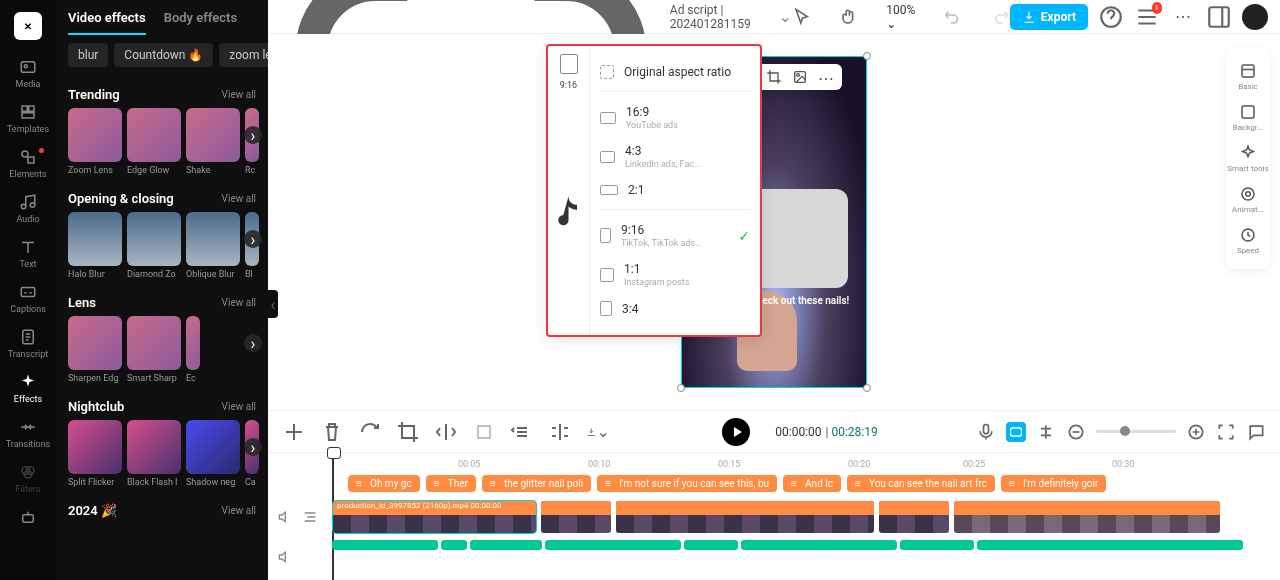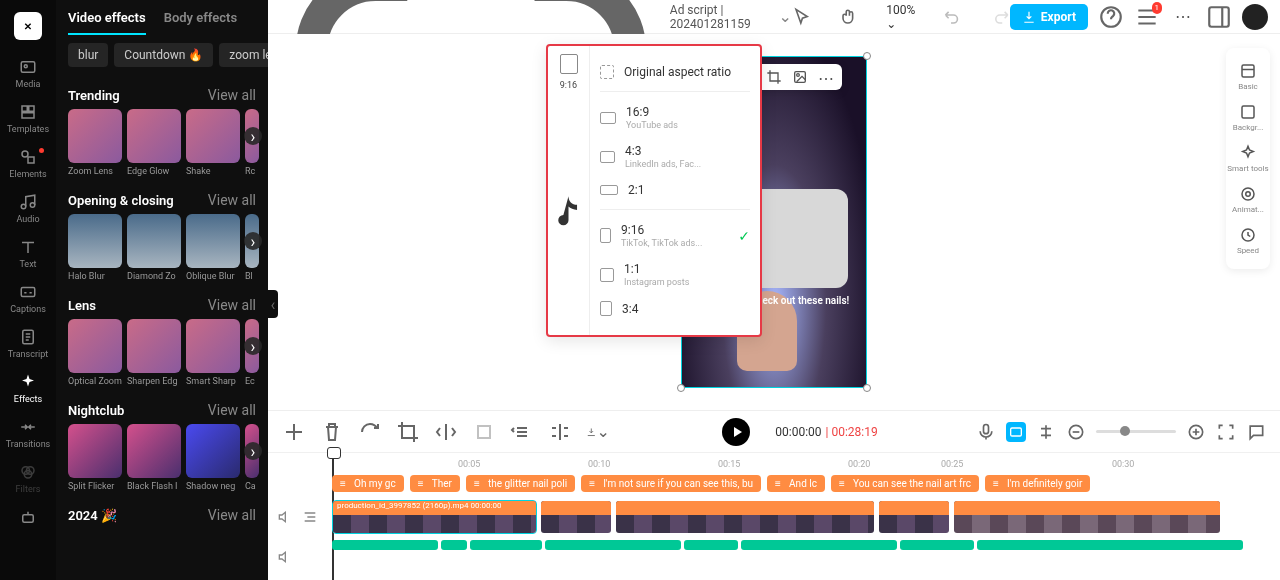--- a/index.html
+++ b/index.html
@@ -18,21 +18,21 @@
 .panel{width:212px;background:#0f0f0f;overflow-y:auto;padding:10px 0}
 .panel-tabs{display:flex;padding:0 12px;margin-bottom:8px}
 .panel-tab{color:#888;font-size:13px;font-weight:600;margin-right:18px;padding-bottom:8px;cursor:pointer}
 .panel-tab.active{color:#fff;border-bottom:2px solid #00e5ff}
 .search-box{margin:8px 12px;background:#252525;border-radius:6px;padding:7px 10px;display:flex;align-items:center}
 .search-box input{background:none;border:none;color:#888;font-size:11px;outline:none;margin-left:6px;flex:1}
 .chip-row{display:flex;padding:0 12px;margin-bottom:12px;overflow-x:auto}
 .chip{background:#252525;color:#ccc;font-size:12px;padding:5px 10px;border-radius:4px;margin-right:6px;white-space:nowrap;cursor:pointer}
 .section-header{display:flex;justify-content:space-between;align-items:center;padding:8px 12px 6px}
 .section-title{color:#fff;font-size:13px;font-weight:600}
-.view-all{color:#888;font-size:14px;cursor:pointer}
+.view-all{color:#888;font-size:10px;cursor:pointer}
 .thumb-row{display:flex;padding:0 12px;margin-bottom:8px;position:relative}
 .thumb{width:54px;margin-right:5px}
 .thumb-img{width:54px;height:54px;border-radius:6px;background:linear-gradient(135deg,#c96b88,#8b5a9e);margin-bottom:3px}
 .thumb-img.city{background:linear-gradient(180deg,#4a6b8a,#a8b5c0)}
 .thumb-img.neon{background:linear-gradient(135deg,#d4508c,#4a2f6e)}
 .thumb-label{color:#999;font-size:9px;white-space:nowrap;overflow:hidden;text-overflow:ellipsis;width:54px}
 .scroll-right{position:absolute;right:6px;top:18px;width:18px;height:18px;background:rgba(40,40,40,0.9);border-radius:50%;display:flex;align-items:center;justify-content:center;color:#fff;cursor:pointer}
 
 
 .main{flex:1;display:flex;flex-direction:column;background:#fff;position:relative}
@@ -83,37 +83,37 @@
 .prop-item{text-align:center;padding:6px 0;cursor:pointer}
 .prop-ico{width:18px;height:18px;margin:0 auto 2px;color:#555}
 .prop-label{font-size:8px;color:#888}
 
 
 .timeline{height:170px;border-top:1px solid #eee;background:#fff;display:flex;flex-direction:column}
 .tl-toolbar{height:42px;display:flex;align-items:center;padding:0 14px;border-bottom:1px solid #f0f0f0}
 .tl-tool{width:24px;height:24px;color:#666;margin-right:14px;cursor:pointer;display:flex;align-items:center;justify-content:center}
 .tl-spacer{flex:1}
 .tl-time{font-size:12px;color:#333;margin-left:25px}
-.tl-dur{color:#ef4444;margin-left:4px}
+.tl-dur{color:#0f766e;margin-left:4px}
 .play-btn{width:28px;height:28px;background:#000;border-radius:50%;display:flex;align-items:center;justify-content:center;cursor:pointer}
 .play-btn::after{content:"";border-left:8px solid #fff;border-top:5px solid transparent;border-bottom:5px solid transparent;margin-left:3px}
 .tl-right{display:flex;align-items:center;gap:10px}
 .tl-ctrl{width:20px;height:20px;color:#666;cursor:pointer}
 .tl-ctrl.blue{background:#00b7ff;color:#fff;border-radius:4px;padding:2px}
 .slider{width:80px;height:3px;background:#ddd;border-radius:2px;position:relative}
 .slider-thumb{position:absolute;left:30%;top:-4px;width:10px;height:10px;background:#888;border-radius:50%}
 
 .tl-ruler{height:22px;display:flex;padding-left:64px;font-size:9px;color:#aaa;position:relative;align-items:center}
 .tl-tick{position:absolute}
 .tl-playhead{position:absolute;left:64px;top:0;width:2px;height:130px;background:#333}
 .tl-playhead::before{content:"";position:absolute;top:-6px;left:-5px;width:12px;height:10px;background:#fff;border:1px solid #333;border-radius:3px}
 
 .tl-tracks{flex:1;position:relative;padding-left:64px}
 .track-icon{position:absolute;left:10px;width:16px;height:16px;color:#888}
-.subtitle-track{display:flex;gap:6px;margin-bottom:8px;padding-left:0}
+.subtitle-track{display:flex;gap:6px;margin-bottom:8px;padding-left:16px}
 .sub-clip{background:#ff8c42;color:#fff;font-size:10px;padding:3px 8px;border-radius:4px;white-space:nowrap;display:flex;align-items:center;gap:4px}
 .sub-bars{display:inline-block;width:10px}
 .sub-bars::before{content:"≡";font-size:10px}
 .video-track{display:flex;gap:3px;margin-bottom:6px}
 .vclip{height:34px;border-radius:4px;overflow:hidden;position:relative;border:1.5px solid transparent}
 .vclip.active{border-color:#00d4e0}
 .vclip::after{content:"";position:absolute;top:0;left:0;width:100%;height:14px;background:#ff8c42;font-size:8px;color:#fff}
 .vclip-label{position:absolute;top:0;left:4px;font-size:8px;color:#fff;z-index:1;white-space:nowrap;overflow:hidden;max-width:calc(100% - 8px)}
 .vstrip{height:100%;background:repeating-linear-gradient(90deg,#3a3248,#3a3248 18px,#5a4868 18px,#5a4868 36px)}
 .audio-track{display:flex;gap:3px}
@@ -257,24 +257,20 @@
           <div class="thumb-label">Bl</div>
         </div>
       <div class="scroll-right">›</div>
     </div>
 
     <div class="section-header">
         <div class="section-title">Lens</div>
         <div class="view-all">View all</div>
       </div>
     <div class="thumb-row">
-      <div class="thumb">
-          <div class="thumb-img"></div>
-          <div class="thumb-label">Optical Zoom</div>
-        </div>
       <div class="thumb">
           <div class="thumb-img"></div>
           <div class="thumb-label">Sharpen Edg</div>
         </div>
       <div class="thumb">
           <div class="thumb-img"></div>
           <div class="thumb-label">Smart Sharp</div>
         </div>
       <div class="thumb">
           <div class="thumb-img" style="width:14px"></div>
@@ -576,21 +572,21 @@
                 <path d="M4 5h16v11H9l-4 4V5z"></path>
               </svg></div>
         </div>
       </div>
       <div class="tl-ruler">
         <div class="tl-playhead"></div>
         <span class="tl-tick" style="left:190px">00:05</span>
         <span class="tl-tick" style="left:320px">00:10</span>
         <span class="tl-tick" style="left:450px">00:15</span>
         <span class="tl-tick" style="left:580px">00:20</span>
-        <span class="tl-tick" style="left:673px">00:25</span>
+        <span class="tl-tick" style="left:695px">00:25</span>
         <span class="tl-tick" style="left:844px">00:30</span>
       </div>
       <div class="tl-tracks">
         <div class="track-icon" style="top:34px"><svg viewBox="0 0 24 24" fill="none" stroke="currentColor" stroke-width="2">
               <path d="M11 5L6 9H2v6h4l5 4V5z"></path>
             </svg></div>
         <div class="track-icon" style="top:34px;left:34px"><svg viewBox="0 0 24 24" fill="none" stroke="currentColor" stroke-width="2">
               <path d="M4 6h16M8 12h12M4 18h16"></path>
             </svg></div>
         <div class="track-icon" style="top:74px"><svg viewBox="0 0 24 24" fill="none" stroke="currentColor" stroke-width="2">

